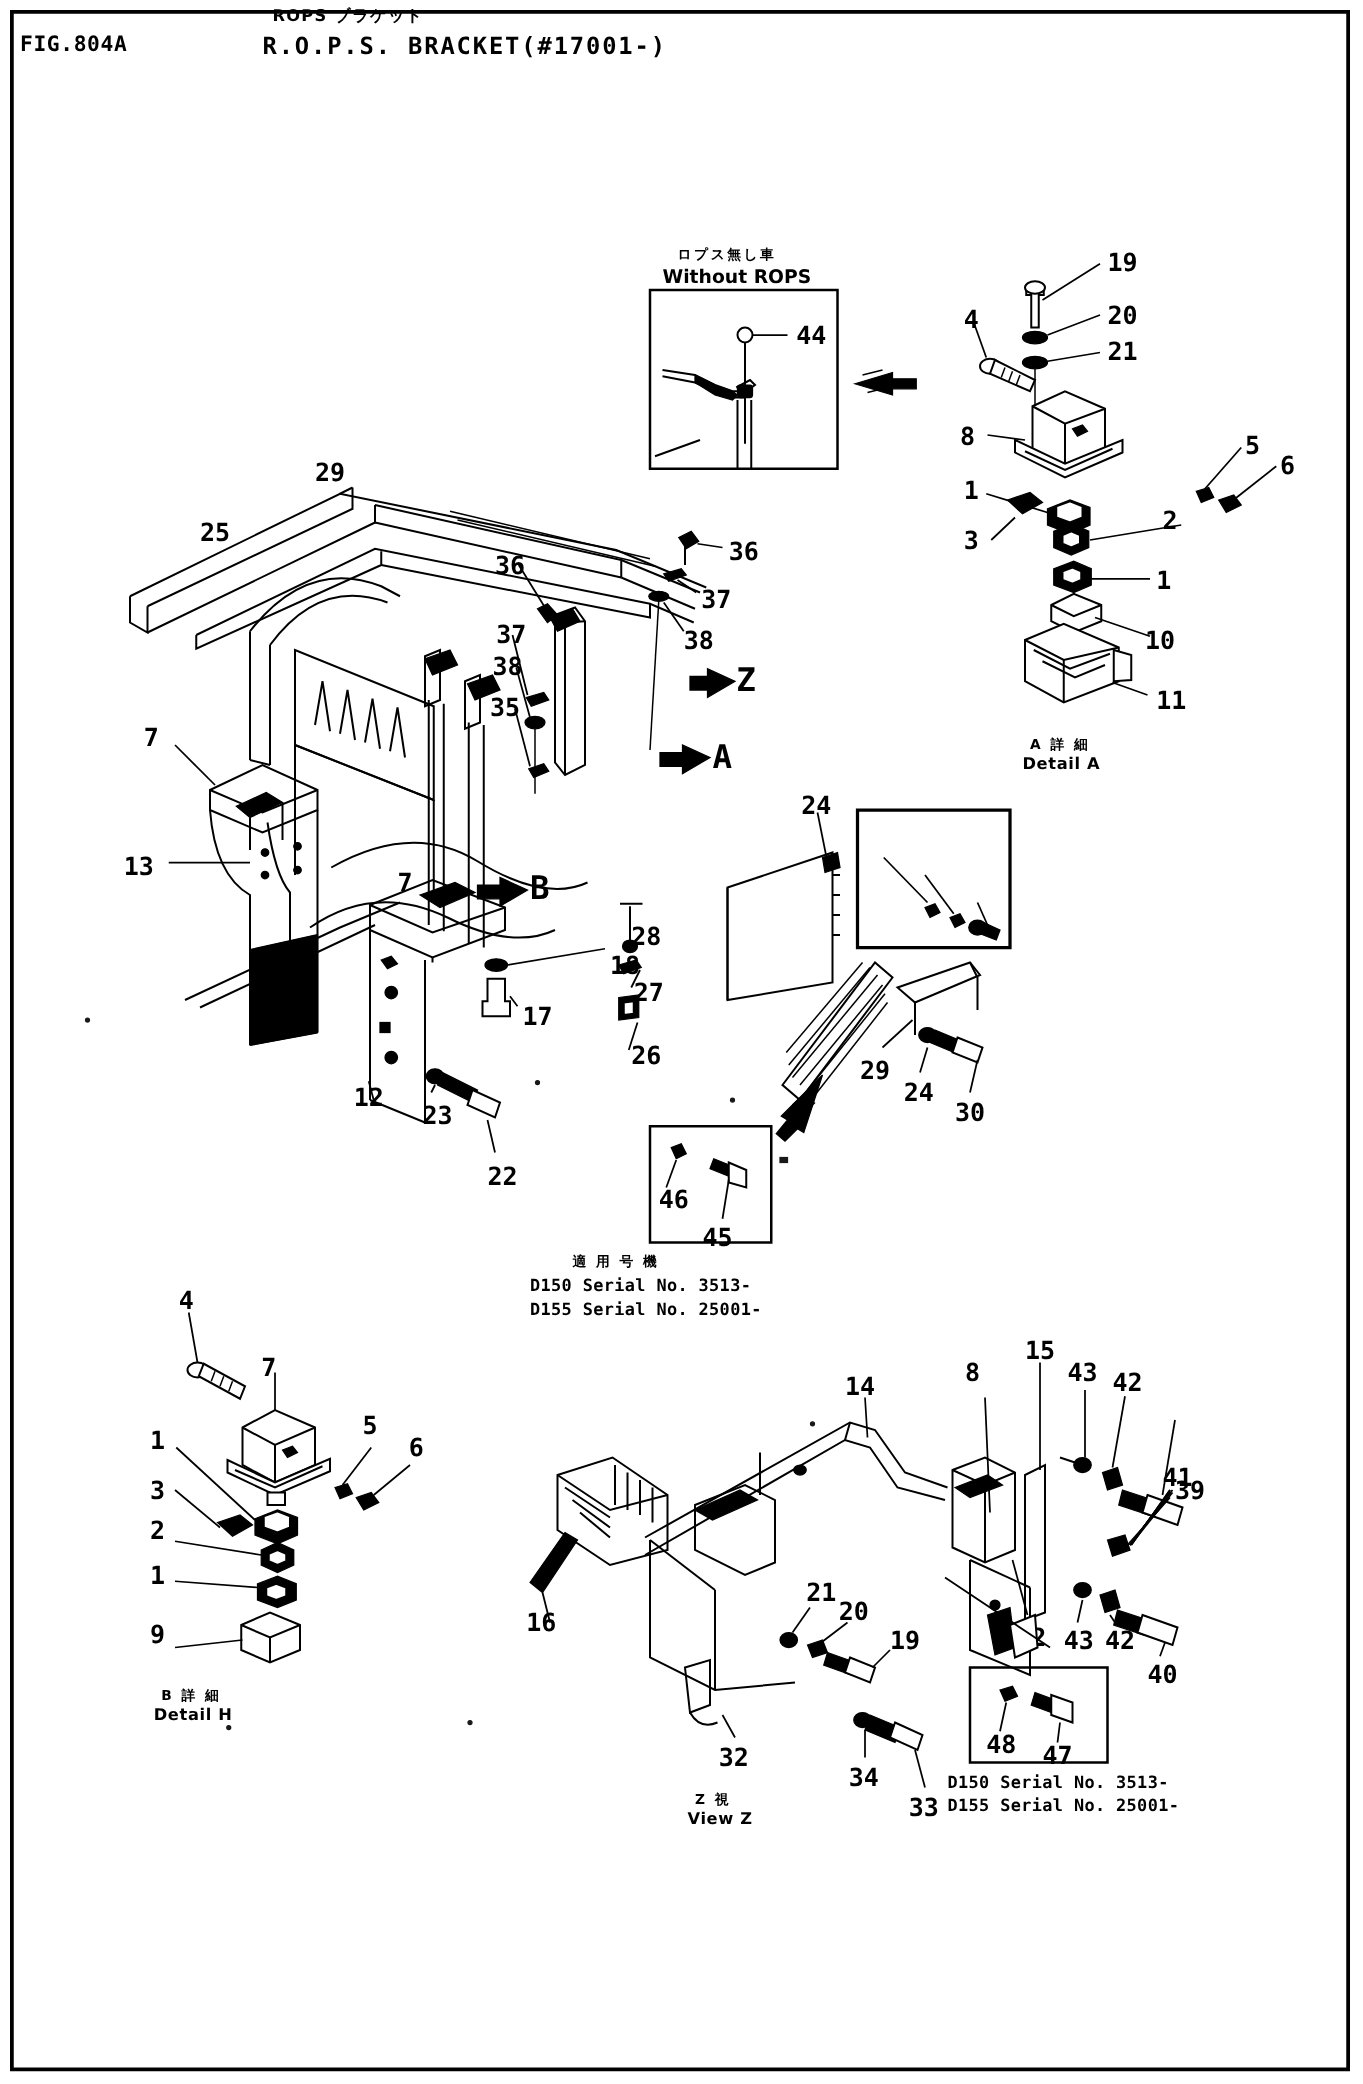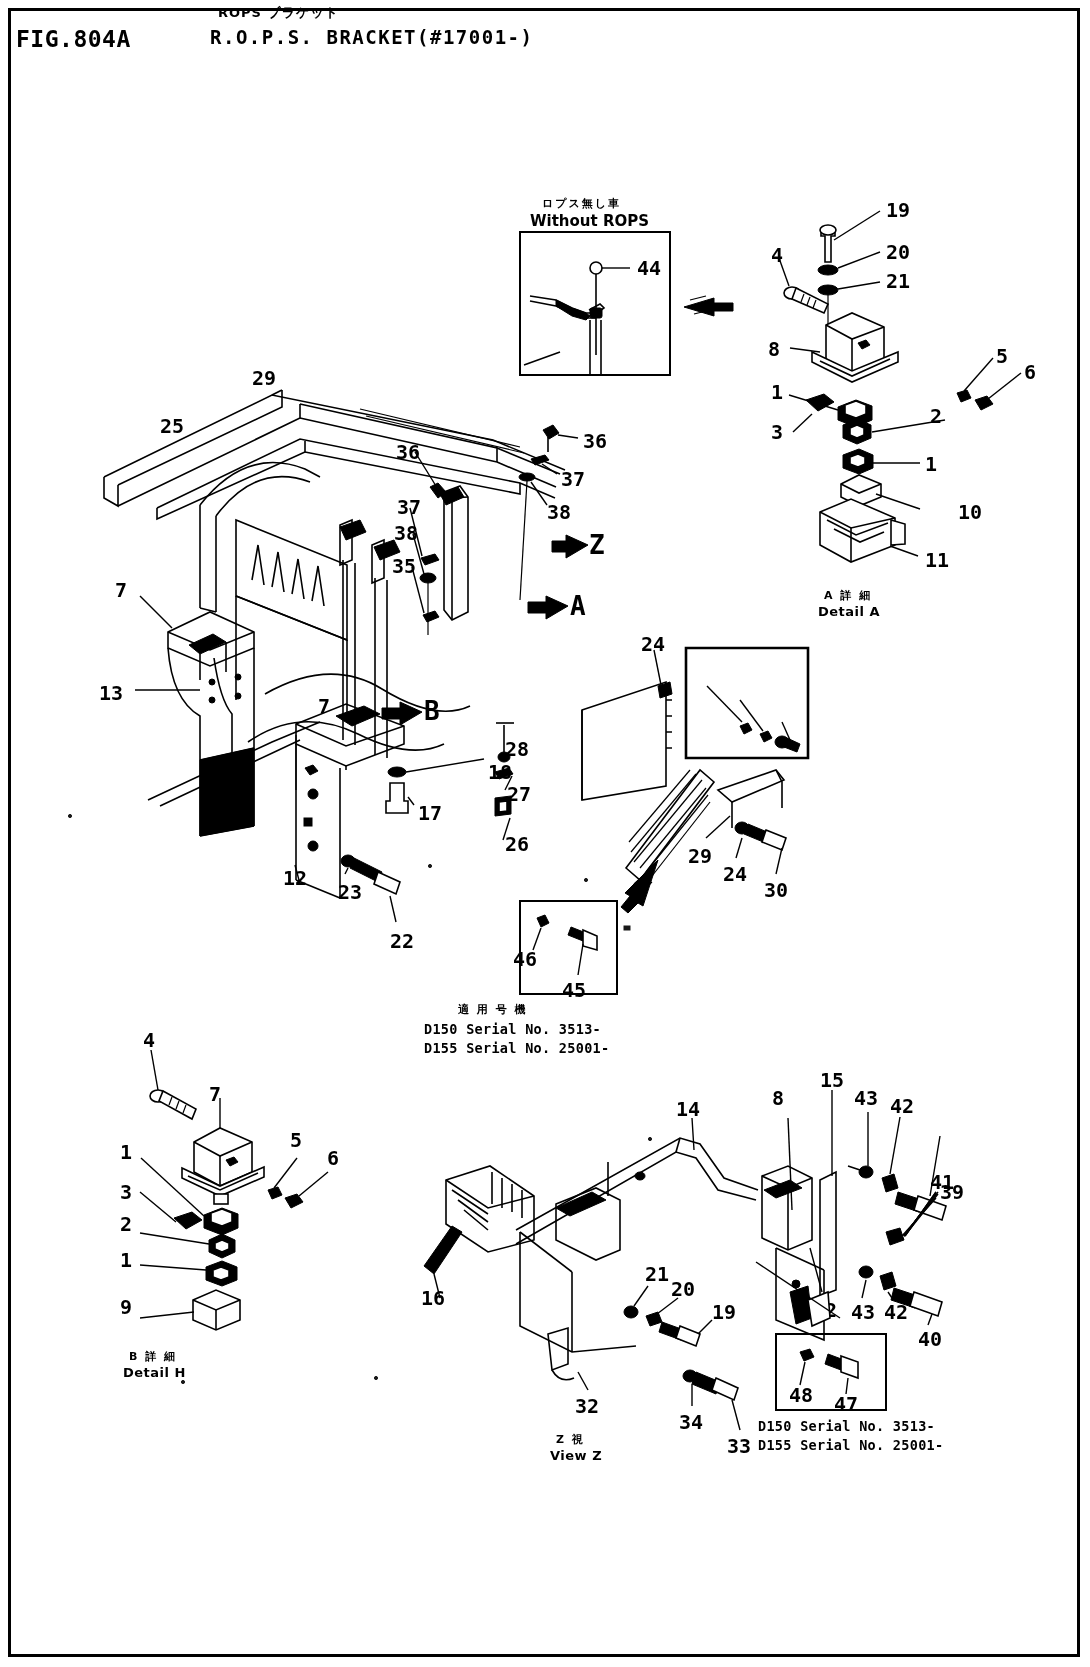--- a/index.html
+++ b/index.html
@@ -12,21 +12,21 @@
     background:#fff;
   }
   .frame{
     position:absolute;left:8px;top:8px;width:1072px;height:1649px;
     border:3px solid #000;box-sizing:border-box;
   }
   
   .txt{position:absolute;white-space:nowrap;color:#000;}
   .hdr-fig{
     font-family:"DejaVu Sans Mono", monospace;
-    font-weight:bold;font-size:23px;letter-spacing:.5px;
+    font-weight:bold;font-size:17px;letter-spacing:.5px;
   }
   .hdr-title{
     font-family:"DejaVu Sans Mono", monospace;
     font-weight:bold;font-size:19px;letter-spacing:1.5px;
   }
   .hdr-jp{
     font-family:"DejaVu Sans", sans-serif;
     font-weight:bold;font-size:13px;letter-spacing:1px;
   }
   .callout{
@@ -106,21 +106,21 @@
   <div class="txt callout" style="left:886px;top:240px;">20</div>
   <div class="txt callout" style="left:886px;top:269px;">21</div>
   <div class="txt callout" style="left:771px;top:243px;">4</div>
   <div class="txt callout" style="left:768px;top:337px;">8</div>
   <div class="txt callout" style="left:996px;top:344px;">5</div>
   <div class="txt callout" style="left:1024px;top:360px;">6</div>
   <div class="txt callout" style="left:771px;top:380px;">1</div>
   <div class="txt callout" style="left:771px;top:420px;">3</div>
   <div class="txt callout" style="left:930px;top:404px;">2</div>
   <div class="txt callout" style="left:925px;top:452px;">1</div>
-  <div class="txt callout" style="left:958px;top:500px;">10</div>
+  <div class="txt callout" style="left:916px;top:500px;">10</div>
   <div class="txt callout" style="left:925px;top:548px;">11</div>
 
   <div class="txt callout" style="left:252px;top:366px;">29</div>
   <div class="txt callout" style="left:160px;top:414px;">25</div>
   <div class="txt callout" style="left:396px;top:440px;">36</div>
   <div class="txt callout" style="left:583px;top:429px;">36</div>
   <div class="txt callout" style="left:561px;top:467px;">37</div>
   <div class="txt callout" style="left:547px;top:500px;">38</div>
   <div class="txt callout" style="left:397px;top:495px;">37</div>
   <div class="txt callout" style="left:394px;top:521px;">38</div>
@@ -137,21 +137,21 @@
   <div class="txt callout" style="left:505px;top:832px;">26</div>
   <div class="txt callout" style="left:488px;top:760px;">18</div>
   <div class="txt callout" style="left:418px;top:801px;">17</div>
   <div class="txt callout" style="left:283px;top:866px;">12</div>
   <div class="txt callout" style="left:338px;top:880px;">23</div>
   <div class="txt callout" style="left:390px;top:929px;">22</div>
   <div class="txt callout" style="left:688px;top:844px;">29</div>
   <div class="txt callout" style="left:723px;top:862px;">24</div>
   <div class="txt callout" style="left:764px;top:878px;">30</div>
 
-  <div class="txt callout" style="left:513px;top:947px;">46</div>
+  <div class="txt callout" style="left:527px;top:947px;">46</div>
   <div class="txt callout" style="left:562px;top:978px;text-align:right;">45</div>
 
   <div class="txt callout" style="left:143px;top:1028px;">4</div>
   <div class="txt callout" style="left:209px;top:1082px;">7</div>
   <div class="txt callout" style="left:290px;top:1128px;">5</div>
   <div class="txt callout" style="left:327px;top:1146px;">6</div>
   <div class="txt callout" style="left:120px;top:1140px;">1</div>
   <div class="txt callout" style="left:120px;top:1180px;">3</div>
   <div class="txt callout" style="left:120px;top:1212px;">2</div>
   <div class="txt callout" style="left:120px;top:1248px;">1</div>

